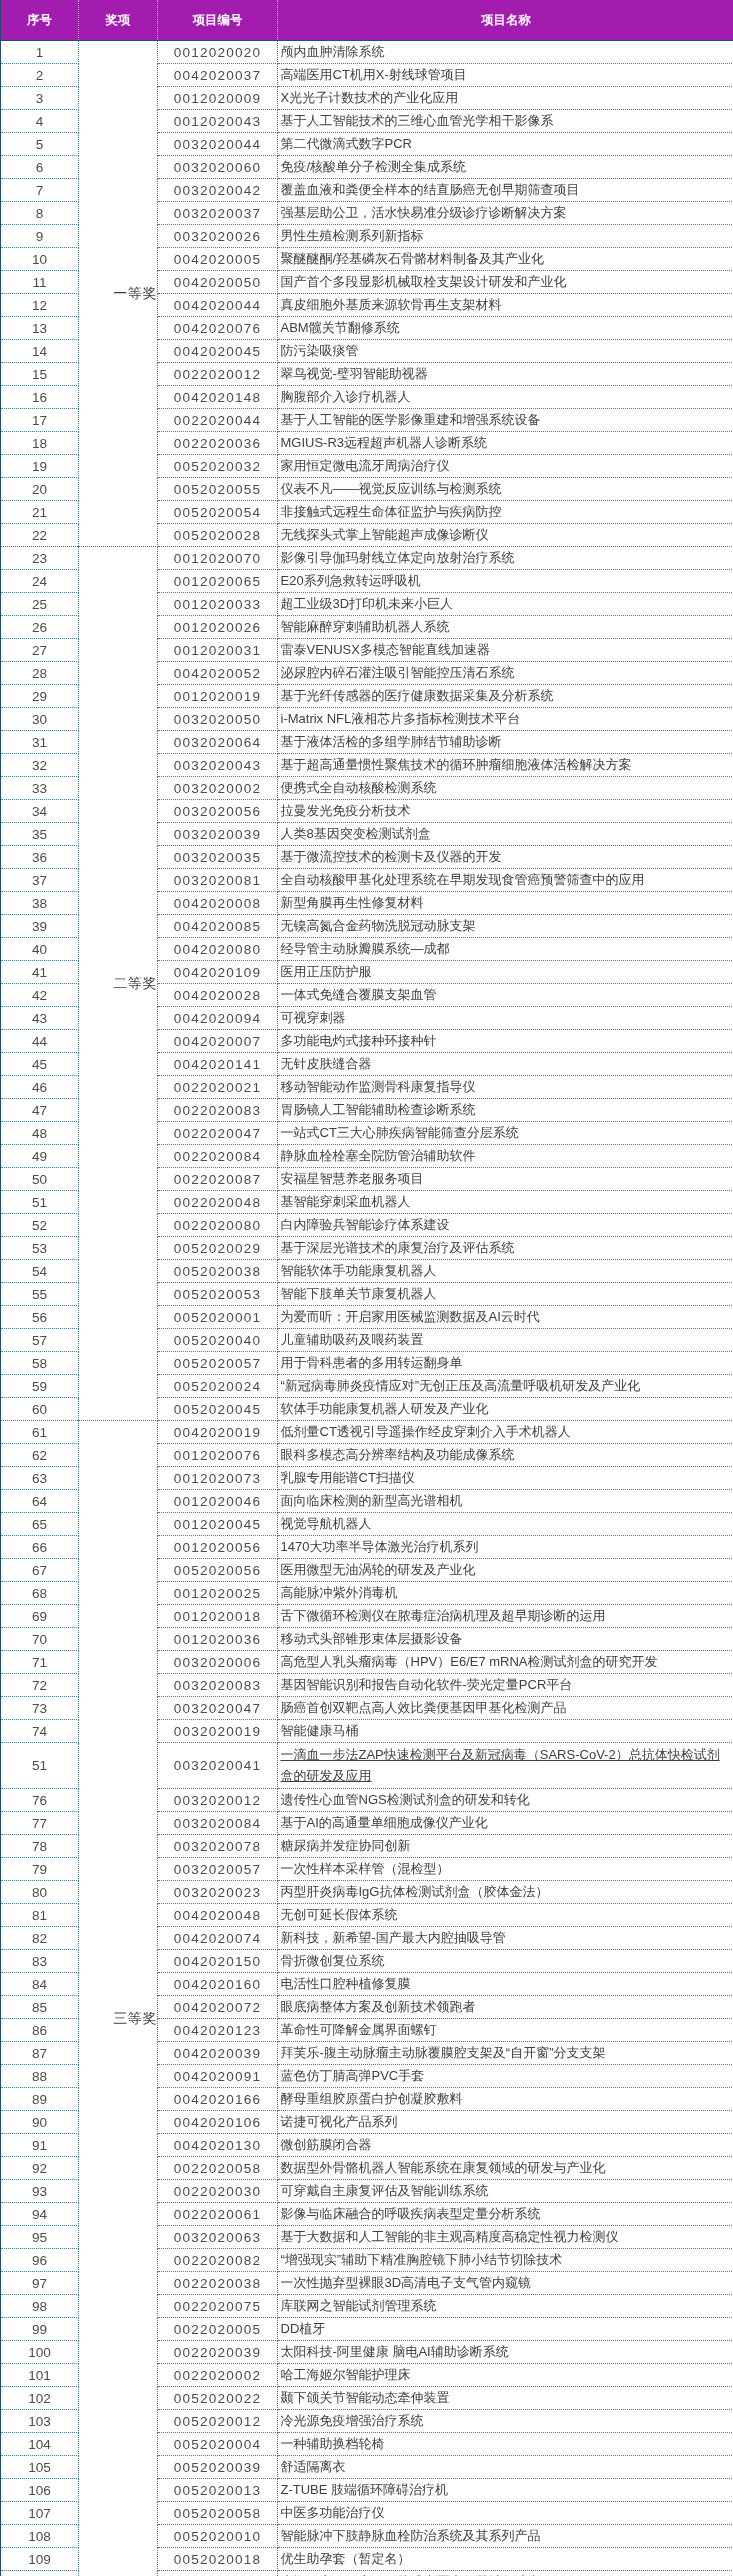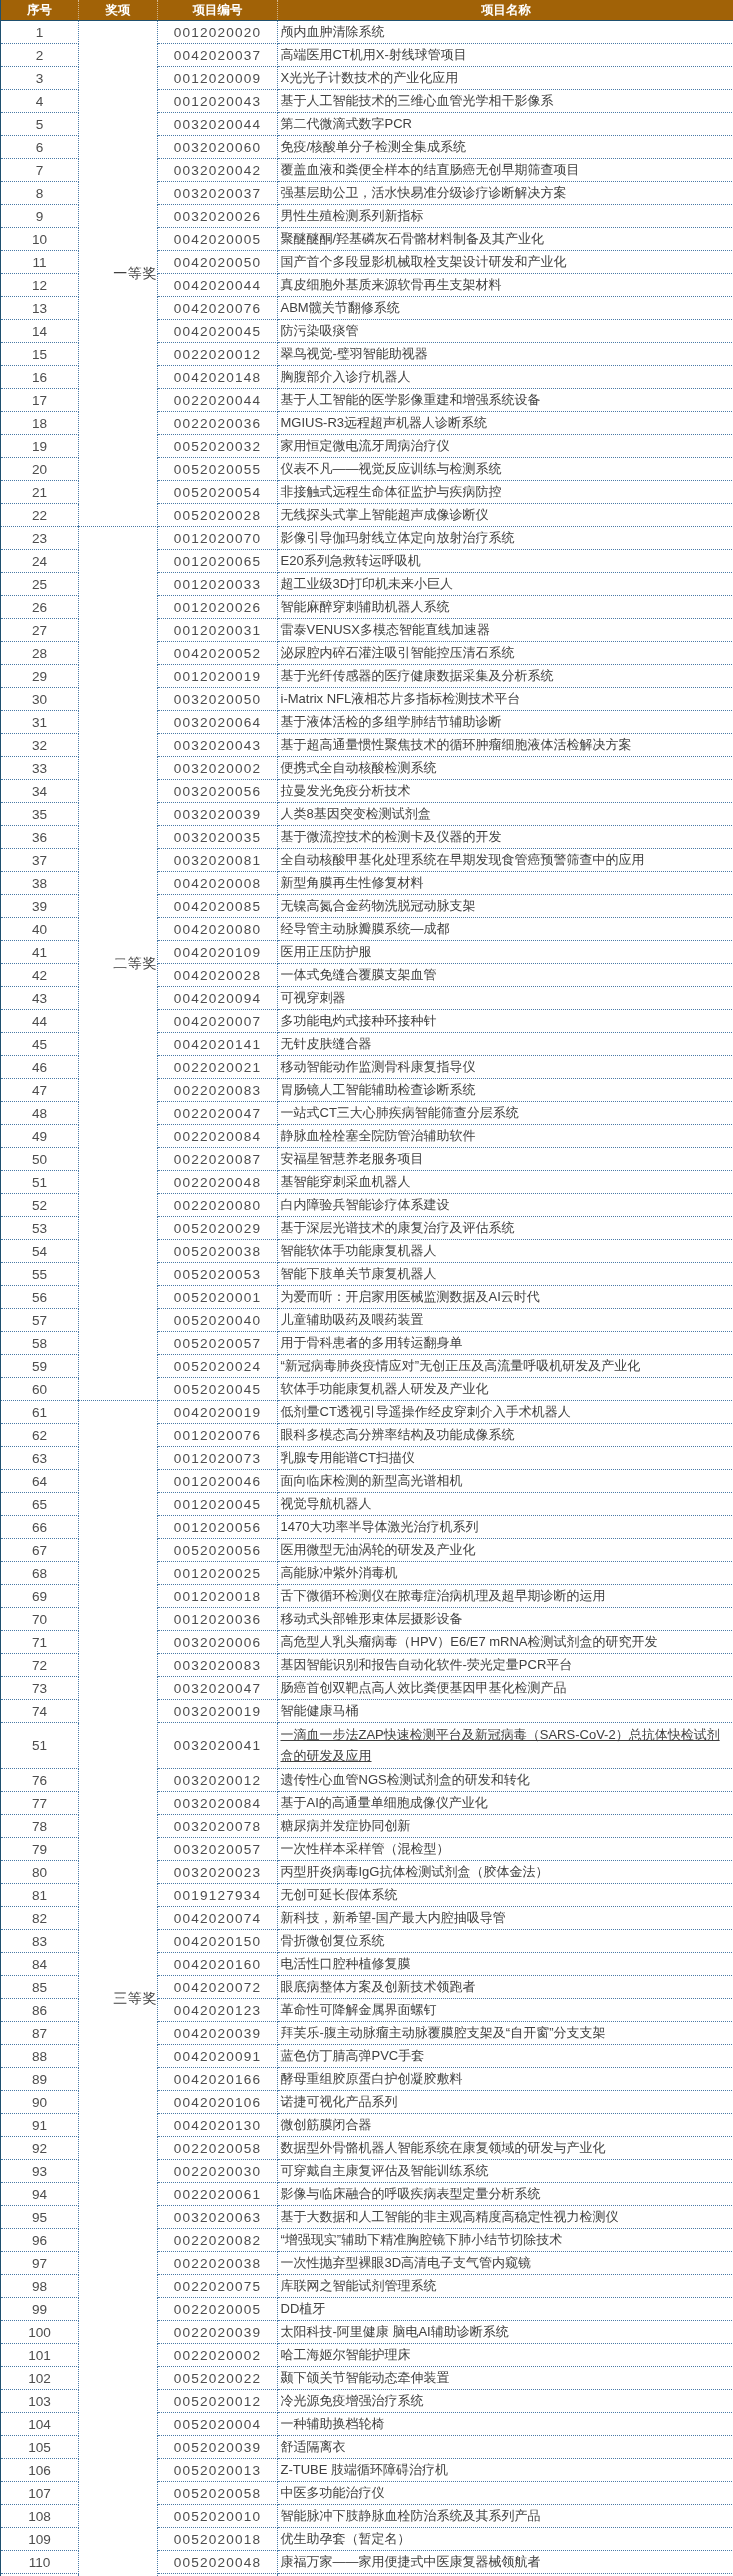--- a/index.html
+++ b/index.html
@@ -20,25 +20,25 @@
     border-right: 1.2px solid #1f506f;
     border-top: 0;
     border-bottom: 3.7px solid #1f506f;
   }
   col.c-no     { width: 78px; }
   col.c-award  { width: 79px; }
   col.c-code   { width: 120px; }
   col.c-name   { width: 457px; }
 
   thead th {
-    background: #a16207;
+    background: #a21caf;
     color: #ffffff;
     font-size: 12.4px;
     font-weight: bold;
-    height: 20px;
+    height: 40px;
     padding: 0;
     text-align: center;
     border-right: 0.6px dotted rgba(255,255,255,0.55);
     border-bottom: 0.6px solid #1f506f;
   }
   thead th:last-child { border-right: 0; }
 
   tbody td {
     border-right: 0.6px dotted #4a7aa6;
     border-bottom: 0.6px dotted #4a7aa6;
@@ -500,21 +500,21 @@
           <td class="cell-code">0032020057</td>
           <td class="cell-name">一次性样本采样管（混检型）</td>
         </tr>
         <tr>
           <td class="cell-no">80</td>
           <td class="cell-code">0032020023</td>
           <td class="cell-name">丙型肝炎病毒IgG抗体检测试剂盒（胶体金法）</td>
         </tr>
         <tr>
           <td class="cell-no">81</td>
-          <td class="cell-code">0019127934</td>
+          <td class="cell-code">0042020048</td>
           <td class="cell-name">无创可延长假体系统</td>
         </tr>
         <tr>
           <td class="cell-no">82</td>
           <td class="cell-code">0042020074</td>
           <td class="cell-name">新科技，新希望-国产最大内腔抽吸导管</td>
         </tr>
         <tr>
           <td class="cell-no">83</td>
           <td class="cell-code">0042020150</td>

